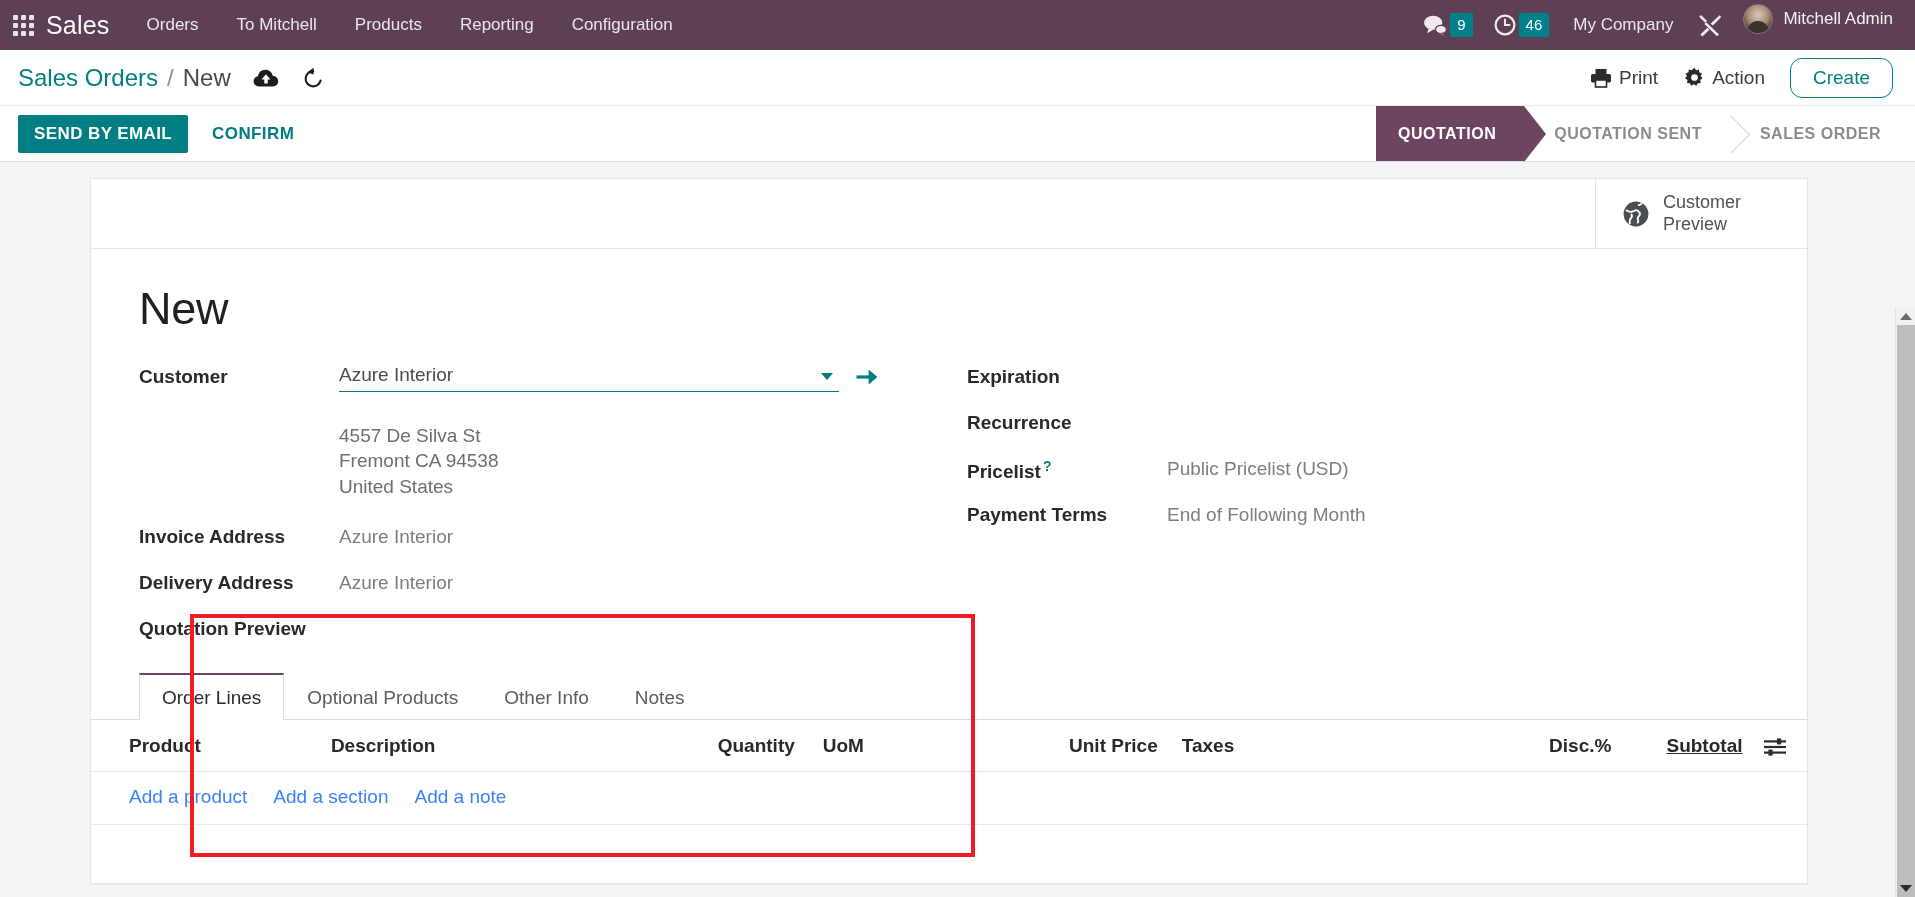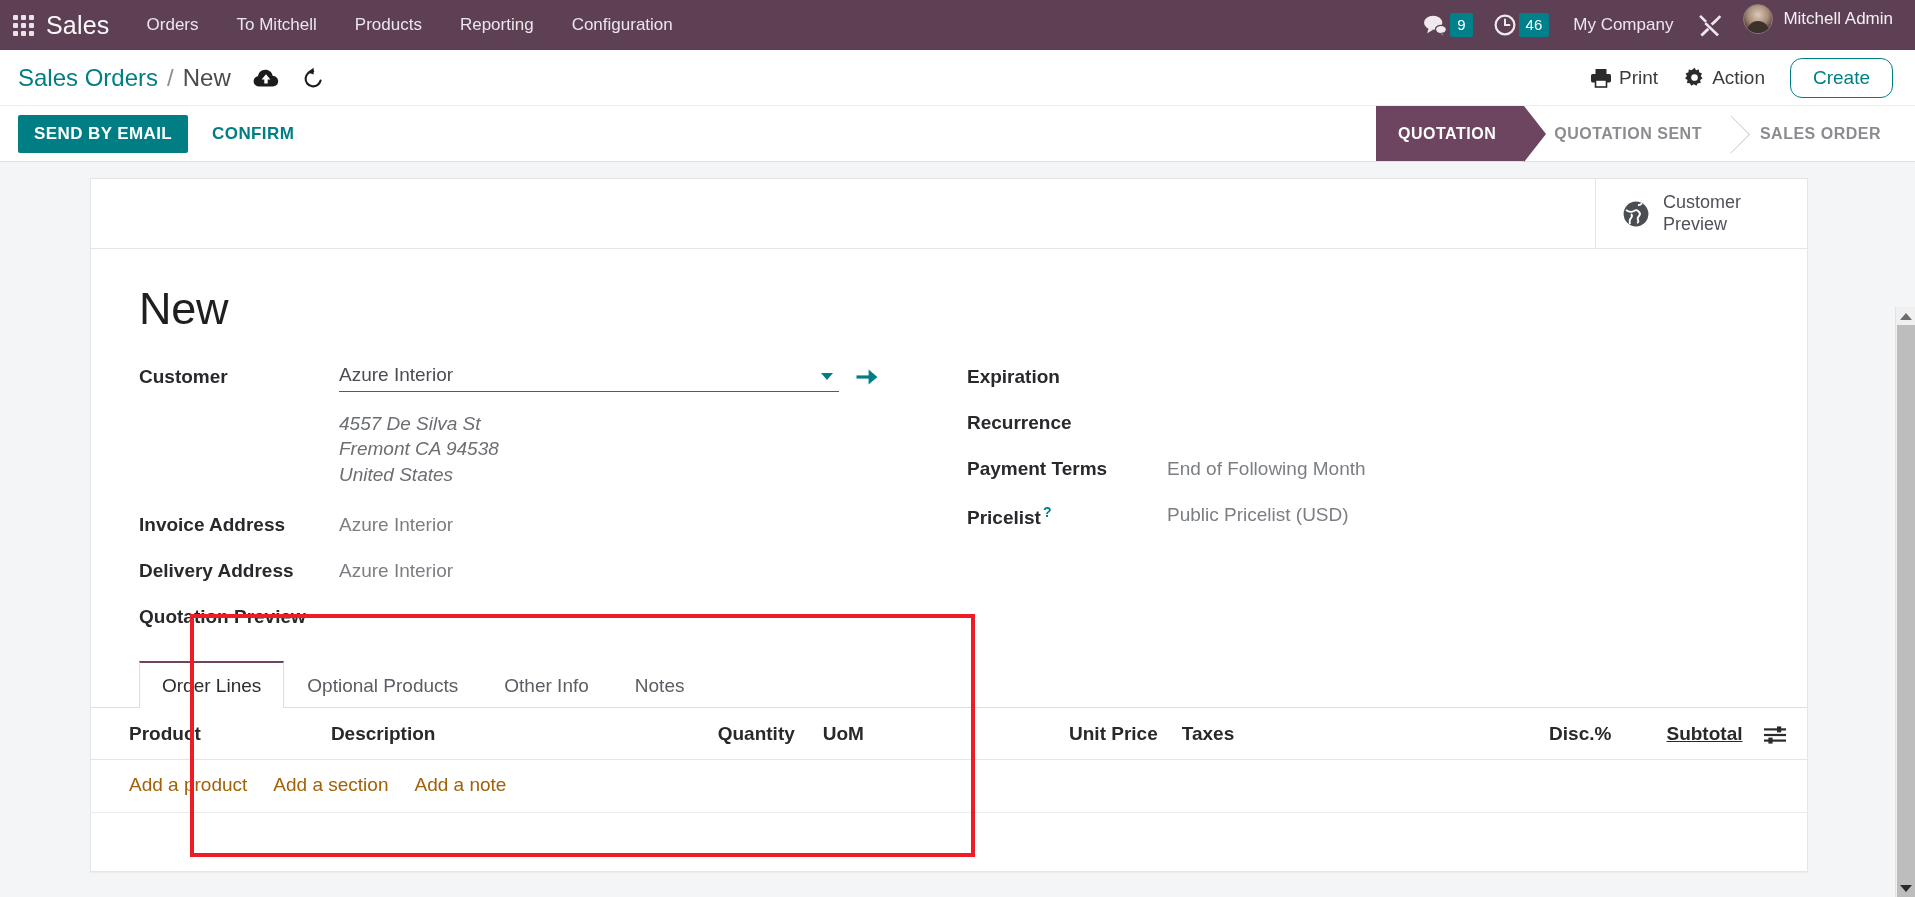--- a/index.html
+++ b/index.html
@@ -346,21 +346,21 @@
     cursor: pointer;
     display: block;
     flex: none;
   }
   .addr-line {
     font-size: 19px;
     color: #6b6e73;
     line-height: 1.33;
     padding-left: 0;
   }
-  .addr-block { margin: 4px 0 12px 0; font-style: italic; }
+  .addr-block { margin: 16px 0 12px 0; }
 
   .highlight-box {
     position: absolute;
     left: 99px; top: 365px;
     width: 785px; height: 243px;
     border: 4px solid #ee1c25;
     pointer-events: none;
     z-index: 9;
   }
 
@@ -401,21 +401,21 @@
   }
   .lines-table th.num { text-align: right; }
   .lines-table th.opt { width: 54px; text-align: right; padding-right: 20px; }
   .add-row td {
     padding: 14px 10px 16px 10px;
     border-bottom: 1px solid #e9ebee;
   }
   .add-links { display: flex; gap: 26px; }
   .add-link {
     font-size: 19px;
-    color: #a16207;
+    color: #3b82f6;
     cursor: pointer;
     white-space: nowrap;
   }
   .tfoot-space { height: 58px; }
   .below-sheet { height: 26px; }
 </style>
 </head>
 <body>
 
 <div class="navbar">
@@ -601,29 +601,29 @@
               <div class="f-label">Expiration</div>
               <div class="f-value"></div>
             </div>
 
             <div class="f-row">
               <div class="f-label">Recurrence</div>
               <div class="f-value"></div>
             </div>
 
             <div class="f-row">
-              <div class="f-label">Payment Terms</div>
-              <div class="f-value readonly">End of Following Month</div>
-            </div>
-
-            <div class="f-row">
               <div class="f-label">
                 <span>Pricelist</span><span class="q">?</span>
               </div>
               <div class="f-value readonly">Public Pricelist (USD)</div>
+            </div>
+
+            <div class="f-row">
+              <div class="f-label">Payment Terms</div>
+              <div class="f-value readonly">End of Following Month</div>
             </div>
 
           </div>
         </div>
 
         <div class="highlight-box"></div>
       </div>
 
       <div class="notebook">
         <div class="nb-headers">

